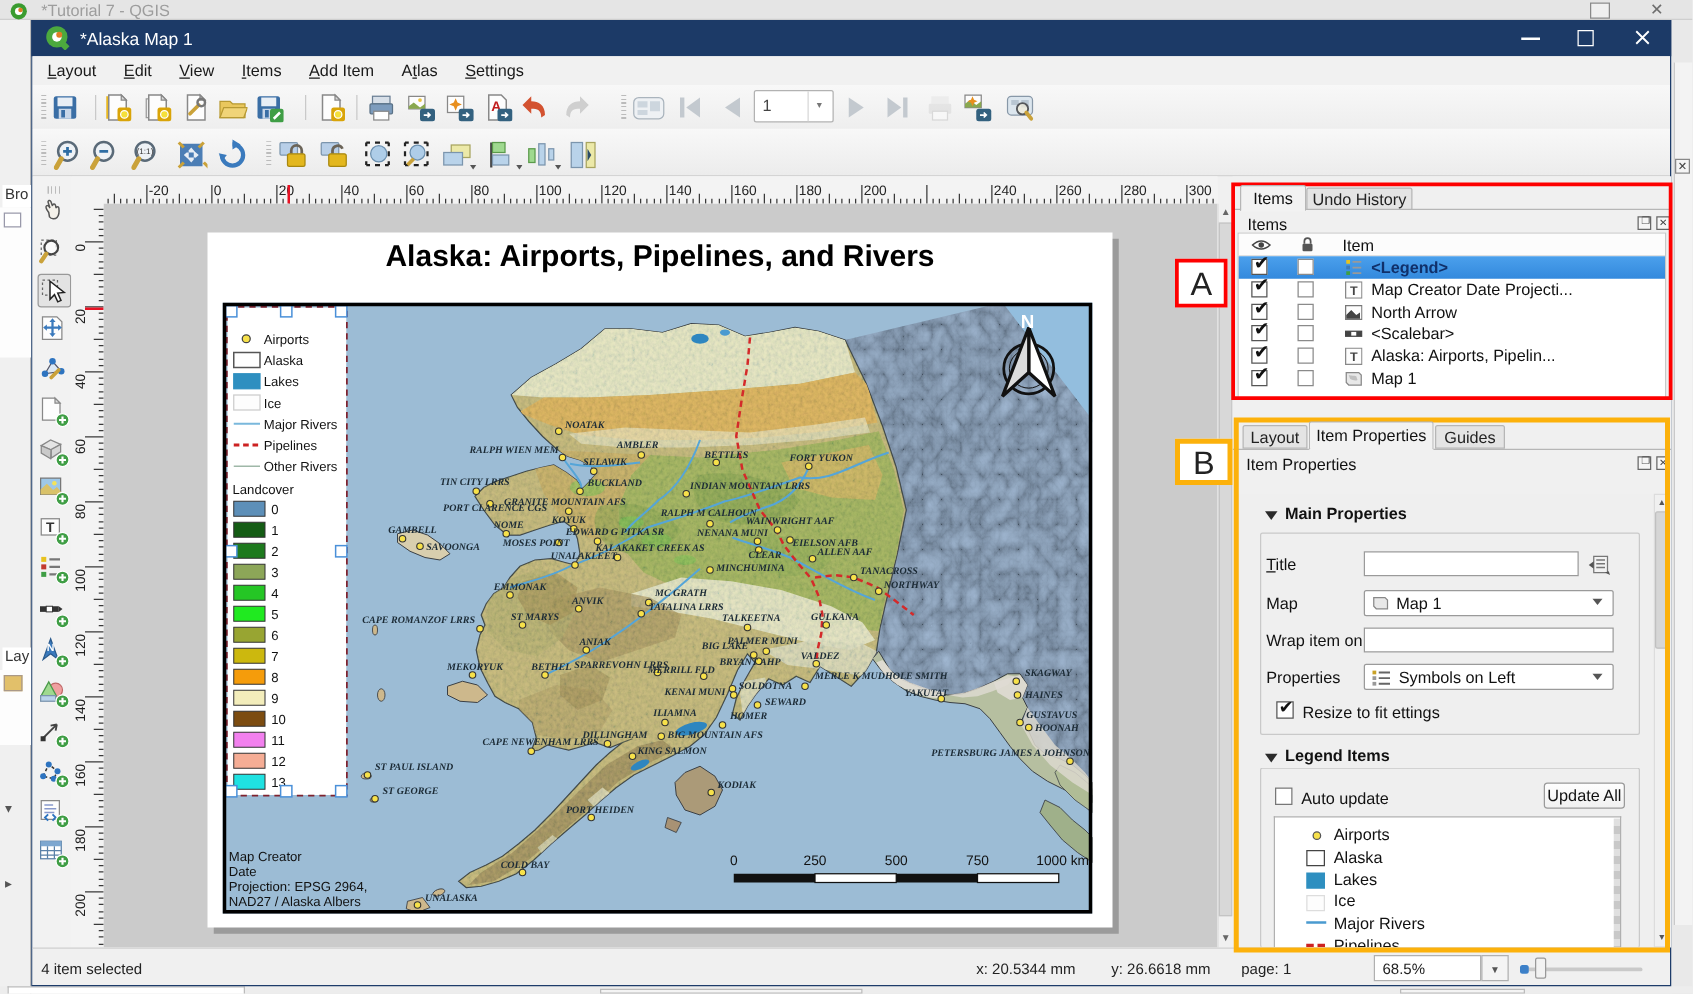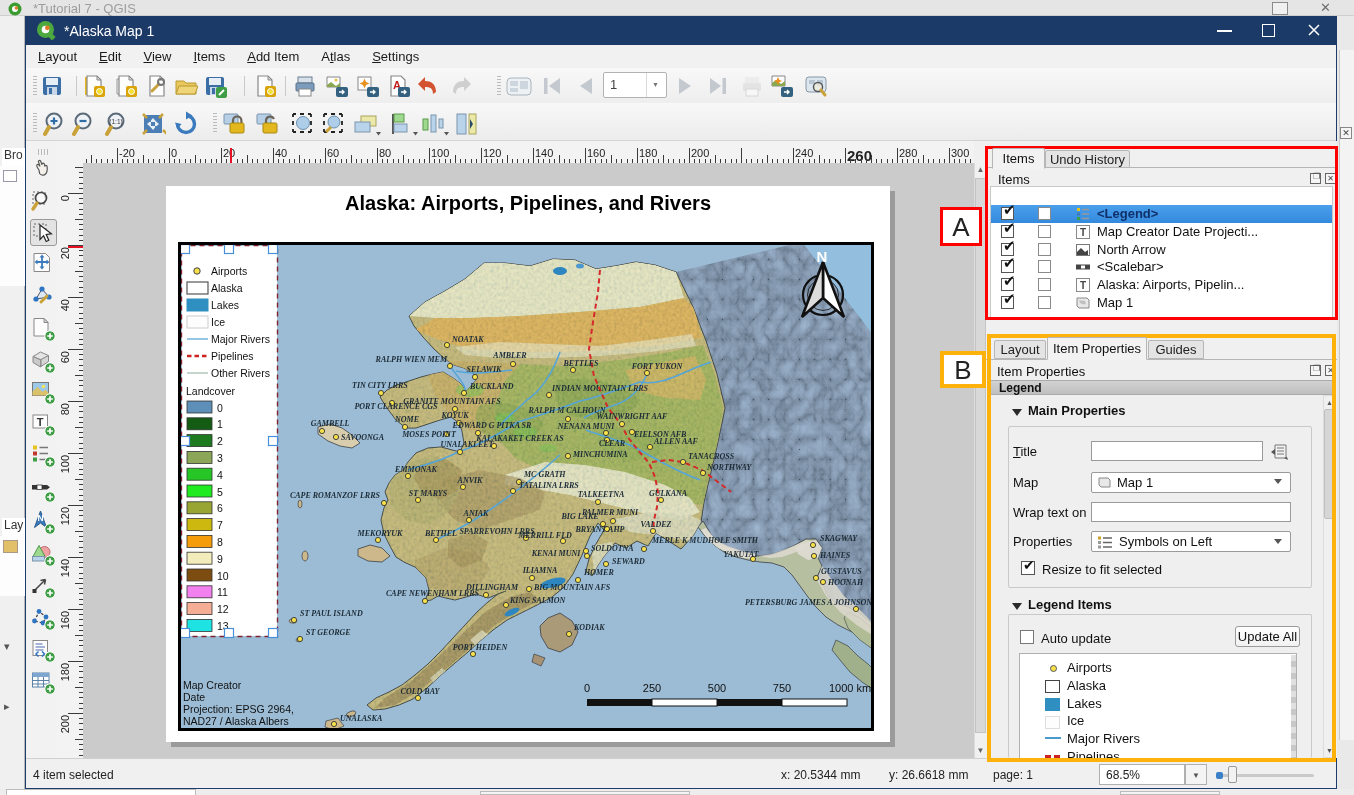--- a/index.html
+++ b/index.html
@@ -619,21 +619,21 @@
     <i style="position:absolute;left:718.2px;bottom:0;width:1px;height:4px;background:#3a3a3a;"></i>
     <i style="position:absolute;left:723.4px;bottom:0;width:1px;height:4px;background:#3a3a3a;"></i>
     <i style="position:absolute;left:728.6px;bottom:0;width:1px;height:4px;background:#3a3a3a;"></i>
     <i style="position:absolute;left:733.8px;bottom:0;width:1px;height:4px;background:#3a3a3a;"></i>
     <i style="position:absolute;left:739.0px;bottom:0;width:1px;height:8px;background:#3a3a3a;"></i>
     <i style="position:absolute;left:744.2px;bottom:0;width:1px;height:4px;background:#3a3a3a;"></i>
     <i style="position:absolute;left:749.4px;bottom:0;width:1px;height:4px;background:#3a3a3a;"></i>
     <i style="position:absolute;left:754.6px;bottom:0;width:1px;height:4px;background:#3a3a3a;"></i>
     <i style="position:absolute;left:759.8px;bottom:0;width:1px;height:4px;background:#3a3a3a;"></i>
     <i style="position:absolute;left:765.0px;bottom:0;width:1px;height:15px;background:#3a3a3a;"></i>
-    <b style="position:absolute;left:767.0px;top:-1px;font-weight:bold;font-size:15px;color:#222;">260</b>
+    <b style="position:absolute;left:767.0px;top:-1px;font-weight:normal;font-size:11px;color:#222;">260</b>
     <i style="position:absolute;left:770.2px;bottom:0;width:1px;height:4px;background:#3a3a3a;"></i>
     <i style="position:absolute;left:775.4px;bottom:0;width:1px;height:4px;background:#3a3a3a;"></i>
     <i style="position:absolute;left:780.6px;bottom:0;width:1px;height:4px;background:#3a3a3a;"></i>
     <i style="position:absolute;left:785.8px;bottom:0;width:1px;height:4px;background:#3a3a3a;"></i>
     <i style="position:absolute;left:791.0px;bottom:0;width:1px;height:8px;background:#3a3a3a;"></i>
     <i style="position:absolute;left:796.2px;bottom:0;width:1px;height:4px;background:#3a3a3a;"></i>
     <i style="position:absolute;left:801.4px;bottom:0;width:1px;height:4px;background:#3a3a3a;"></i>
     <i style="position:absolute;left:806.6px;bottom:0;width:1px;height:4px;background:#3a3a3a;"></i>
     <i style="position:absolute;left:811.8px;bottom:0;width:1px;height:4px;background:#3a3a3a;"></i>
     <i style="position:absolute;left:817.0px;bottom:0;width:1px;height:15px;background:#3a3a3a;"></i>
@@ -778,21 +778,21 @@
     <i style="position:absolute;right:0;top:565.6px;width:4px;height:1px;background:#3a3a3a;"></i>
     <i style="position:absolute;right:0;top:570.8px;width:4px;height:1px;background:#3a3a3a;"></i>
     <i style="position:absolute;right:0;top:576.0px;width:8px;height:1px;background:#3a3a3a;"></i>
     <i style="position:absolute;right:0;top:581.2px;width:4px;height:1px;background:#3a3a3a;"></i>
     <i style="position:absolute;right:0;top:586.4px;width:4px;height:1px;background:#3a3a3a;"></i>
     <i style="position:absolute;right:0;top:591.6px;width:4px;height:1px;background:#3a3a3a;"></i>
     <i style="position:absolute;top:83px;right:0;width:15px;height:2px;background:#e81123;"></i>
   </div>
 <div class="abs" style="left:83px;top:163px;width:891px;height:595px;background:#cbcbcb;overflow:hidden;"></div>
 <div class="abs" style="left:166px;top:186px;width:724px;height:556px;background:#ffffff;box-shadow:5px 5px 0 #9b9b9b;"></div>
-<div class="abs" style="left:166px;top:192px;width:724px;height:30px;text-align:center;font-size:20px;font-weight:bold;color:#000;">Alaska: Airports, Pipelines, and Rivers</div>
+<div class="abs" style="left:166px;top:192px;width:724px;height:30px;text-align:center;font-size:24px;font-weight:bold;color:#000;">Alaska: Airports, Pipelines, and Rivers</div>
 <div class="abs" style="left:178px;top:242px;width:696px;height:489px;">
     <svg width="696" height="489" viewBox="178 242 696 489" style="display:block">
       <defs>
         <filter id="spk" x="0%" y="0%" width="100%" height="100%">
           <feTurbulence type="fractalNoise" baseFrequency="0.35 0.3" numOctaves="3" seed="7"></feTurbulence>
           <feColorMatrix type="matrix" values="0.4 1.4 0 0 -0.35  0.6 1.2 0 0 -0.15  0 0.3 0 0 0.02  0 0 0 0 0.5"></feColorMatrix>
         </filter>
         <filter id="gmono" x="0%" y="0%" width="100%" height="100%">
           <feTurbulence type="turbulence" baseFrequency="0.065 0.05" numOctaves="4" seed="4"></feTurbulence>
           <feColorMatrix type="saturate" values="0"></feColorMatrix>
@@ -1094,20 +1094,35 @@
 <div class="abs" style="left:986px;top:141px;width:351px;height:190px;">
     <div class="abs" style="left:0px;top:7px;width:351px;height:20px;border-bottom:1px solid #b6b6b6;"></div>
     <div class="abs" style="left:6px;top:7px;width:53px;height:21px;background:#f2f2f2;border:1px solid #b6b6b6;border-bottom:1px solid #f2f2f2;border-radius:2px 2px 0 0;font-size:13px;color:#111;text-align:center;line-height:19px;z-index:2;">Items</div>
     <div class="abs" style="left:59px;top:9px;width:85px;height:18px;background:#e4e4e4;border:1px solid #b6b6b6;border-radius:2px 2px 0 0;font-size:13px;color:#222;text-align:center;line-height:17px;">Undo History</div>
     <div class="abs" style="left:12px;top:31px;font-size:13px;color:#111;">Items</div>
     <div class="abs" style="left:324px;top:32px;width:11px;height:11px;border:1px solid #666;background:#f6f6f6;">
       <span style="position:absolute;left:2px;top:-2px;font-size:8px;color:#555;">❐</span>
     </div>
     <div class="abs" style="left:339px;top:32px;width:11px;height:11px;border:1px solid #666;background:#f6f6f6;text-align:center;line-height:10px;font-size:8px;color:#444;">✕</div>
     <div class="abs" style="left:4px;top:45px;width:343px;height:134px;background:#fff;border:1px solid #c8c8c8;"></div>
+    <div class="abs" style="left:5px;top:46px;width:341px;height:18px;background:#fcfcfc;border-bottom:1px solid #e0e0e0;">
+      <span style="position:absolute;left:10px;top:4px;width:16px;height:10px;">
+        <svg width="16" height="10" viewBox="0 0 16 10" style="display:block">
+          <path d="M1 5 Q8 -1.5 15 5 Q8 11.5 1 5 Z" fill="none" stroke="#444" stroke-width="1.2"></path>
+          <circle cx="8" cy="5" r="2.2" fill="#444"></circle>
+        </svg>
+      </span>
+      <span style="position:absolute;left:49px;top:2px;width:12px;height:13px;">
+        <svg width="12" height="13" viewBox="0 0 12 13" style="display:block">
+          <rect x="2" y="6" width="8" height="6" rx="1" fill="#555"></rect>
+          <path d="M3.5 6 v-2 a2.5 2.5 0 0 1 5 0 v2" fill="none" stroke="#555" stroke-width="1.4"></path>
+        </svg>
+      </span>
+      <span style="position:absolute;left:83px;top:2px;font-size:13px;color:#111;">Item</span>
+    </div>
     <div class="abs" style="left:5px;top:64px;width:341px;height:18px;background:linear-gradient(#4ba0ec,#3389dd);">
       <span style="position:absolute;left:10px;top:2px;width:13px;height:13px;background:#fff;border:1px solid #555;"></span>
       <span style="position:absolute;left:12px;top:-4px;font-size:15px;color:#111;">✔</span>
       <span style="position:absolute;left:47px;top:2px;width:13px;height:13px;background:#fff;border:1px solid #8a8a8a;"></span>
       <span style="position:absolute;left:85px;top:2px;width:14px;height:14px;">
         <svg width="14" height="14" viewBox="0 0 14 14" style="display:block">
           <rect x="1" y="1" width="3" height="3" fill="#e8c21e"></rect>
           <rect x="1" y="5.5" width="3" height="3" fill="#3a7abd"></rect>
           <rect x="1" y="10" width="3" height="3" fill="#3f9e45"></rect>
           <path d="M6 2.5 h7 M6 7 h7 M6 11.5 h7" stroke="#999" stroke-width="1.4"></path>
@@ -1180,21 +1195,20 @@
 <div class="abs" style="left:986px;top:331px;width:351px;height:427px;overflow:hidden;">
     <div class="abs" style="left:0px;top:8px;width:351px;height:21px;border-bottom:1px solid #b6b6b6;"></div>
     <div class="abs" style="left:8px;top:9px;width:52px;height:19px;background:#e4e4e4;border:1px solid #b6b6b6;border-radius:2px 2px 0 0;font-size:13px;color:#222;text-align:center;line-height:18px;">Layout</div>
     <div class="abs" style="left:61px;top:6px;width:100px;height:23px;background:#f2f2f2;border:1px solid #b6b6b6;border-bottom:1px solid #f2f2f2;border-radius:2px 2px 0 0;font-size:13px;color:#111;text-align:center;line-height:21px;z-index:2;">Item Properties</div>
     <div class="abs" style="left:162px;top:9px;width:56px;height:19px;background:#e4e4e4;border:1px solid #b6b6b6;border-radius:2px 2px 0 0;font-size:13px;color:#222;text-align:center;line-height:18px;">Guides</div>
     <div class="abs" style="left:11px;top:33px;font-size:13px;color:#111;">Item Properties</div>
     <div class="abs" style="left:324px;top:34px;width:11px;height:11px;border:1px solid #666;background:#f6f6f6;">
       <span style="position:absolute;left:2px;top:-2px;font-size:8px;color:#555;">❐</span>
     </div>
     <div class="abs" style="left:339px;top:34px;width:11px;height:11px;border:1px solid #666;background:#f6f6f6;text-align:center;line-height:10px;font-size:8px;color:#444;">✕</div>
-    <div class="abs" style="left:4px;top:49px;width:343px;height:15px;background:linear-gradient(#d2d2d2,#bfbfbf);border:1px solid #aaa;font-size:12px;font-weight:bold;color:#111;padding-left:8px;line-height:14px;">Legend</div>
     <div class="abs" style="left:4px;top:64px;width:333px;height:363px;background:#efefef;"></div>
     <div class="abs" style="left:337px;top:64px;width:13px;height:363px;background:#f0f0f0;border:1px solid #dcdcdc;"></div>
     <div class="abs" style="left:338px;top:66px;width:11px;height:11px;font-size:7px;color:#555;text-align:center;line-height:11px;">▲</div>
     <div class="abs" style="left:338px;top:78px;width:11px;height:110px;background:#d6d6d6;border:1px solid #c0c0c0;border-radius:2px;"></div>
     <div class="abs" style="left:338px;top:414px;width:11px;height:11px;font-size:7px;color:#555;text-align:center;line-height:11px;">▼</div>
     <div class="abs" style="left:26px;top:78px;width:0;height:0;border-left:5px solid transparent;border-right:5px solid transparent;border-top:7px solid #2a2a2a;"></div>
     <div class="abs" style="left:42px;top:72px;font-size:13px;font-weight:bold;color:#111;">Main Properties</div>
     <div class="abs" style="left:22px;top:95px;width:304px;height:162px;border:1px solid #c9c9c9;border-radius:2px;"></div>
     <div class="abs" style="left:27px;top:113px;font-size:13px;color:#111;"><u>T</u>itle</div>
     <div class="abs" style="left:105px;top:110px;width:172px;height:20px;background:#fff;border:1px solid #9a9a9a;"></div>
@@ -1209,39 +1223,39 @@
     <div class="abs" style="left:27px;top:144px;font-size:13px;color:#111;">Map</div>
     <div class="abs" style="left:105px;top:141px;width:200px;height:21px;background:#fff;border:1px solid #9a9a9a;border-radius:2px;">
       <span style="position:absolute;left:6px;top:3px;width:14px;height:13px;">
         <svg width="14" height="13" viewBox="0 0 14 13" style="display:block">
           <path d="M1 2 h9 l2 2 v7 h-9 l-2 -2z" fill="#e8e8e8" stroke="#888"></path>
         </svg>
       </span>
       <span style="position:absolute;left:25px;top:2px;font-size:13px;color:#111;">Map 1</span>
       <span style="position:absolute;right:8px;top:6px;width:0;height:0;border-left:4px solid transparent;border-right:4px solid transparent;border-top:5px solid #555;"></span>
     </div>
-    <div class="abs" style="left:27px;top:174px;font-size:13px;color:#111;">Wrap text on</div>
+    <div class="abs" style="left:27px;top:174px;font-size:13px;color:#111;">Wrap item on</div>
     <div class="abs" style="left:105px;top:171px;width:200px;height:20px;background:#fff;border:1px solid #9a9a9a;"></div>
     <div class="abs" style="left:27px;top:203px;font-size:13px;color:#111;">Properties</div>
     <div class="abs" style="left:105px;top:200px;width:200px;height:21px;background:#fff;border:1px solid #9a9a9a;border-radius:2px;">
       <span style="position:absolute;left:5px;top:3px;width:16px;height:15px;">
         <svg width="16" height="15" viewBox="0 0 16 15" style="display:block">
           <rect x="1" y="1.5" width="3" height="3" fill="#c9a227"></rect>
           <rect x="1" y="6" width="3" height="3" fill="#999"></rect>
           <rect x="1" y="10.5" width="3" height="3" fill="#999"></rect>
           <path d="M6 3 h9 M6 7.5 h9 M6 12 h9" stroke="#666" stroke-width="1.5"></path>
         </svg>
       </span>
       <span style="position:absolute;left:27px;top:2px;font-size:13px;color:#111;">Symbols on Left</span>
       <span style="position:absolute;right:8px;top:7px;width:0;height:0;border-left:4px solid transparent;border-right:4px solid transparent;border-top:5px solid #555;"></span>
     </div>
     <div class="abs" style="left:35px;top:230px;width:14px;height:14px;background:#fff;border:1px solid #555;">
       <span style="position:absolute;left:1px;top:-5px;font-size:14px;color:#111;">✔</span>
     </div>
-    <div class="abs" style="left:56px;top:231px;font-size:13px;color:#111;">Resize to fit selected</div>
+    <div class="abs" style="left:56px;top:231px;font-size:13px;color:#111;">Resize to fit ettings</div>
     <div class="abs" style="left:26px;top:272px;width:0;height:0;border-left:5px solid transparent;border-right:5px solid transparent;border-top:7px solid #2a2a2a;"></div>
     <div class="abs" style="left:42px;top:266px;font-size:13px;font-weight:bold;color:#111;">Legend Items</div>
     <div class="abs" style="left:22px;top:283px;width:304px;height:144px;border:1px solid #c9c9c9;border-radius:2px;border-bottom:none;"></div>
     <div class="abs" style="left:34px;top:299px;width:14px;height:14px;background:#fff;border:1px solid #777;"></div>
     <div class="abs" style="left:55px;top:300px;font-size:13px;color:#111;">Auto update</div>
     <div class="abs" style="left:249px;top:295px;width:65px;height:21px;background:linear-gradient(#fefefe,#f1f1f1);border:1px solid #9a9a9a;border-radius:3px;font-size:13px;color:#111;text-align:center;line-height:19px;">Update All</div>
     <div class="abs" style="left:33px;top:322px;width:278px;height:105px;background:#fff;border:1px solid #b0b0b0;border-bottom:none;"></div>
     <div class="abs" style="left:305px;top:324px;width:5px;height:103px;background:repeating-linear-gradient(#e0e0e0 0 6px, #c8c8c8 6px 12px);"></div>
     <div class="abs" style="left:33px;top:328px;width:276px;height:99px;overflow:hidden;">
       <span style="position:absolute;left:31px;top:6px;width:7px;height:7px;border-radius:50%;background:#f7e14a;border:1px solid #555;"></span>

